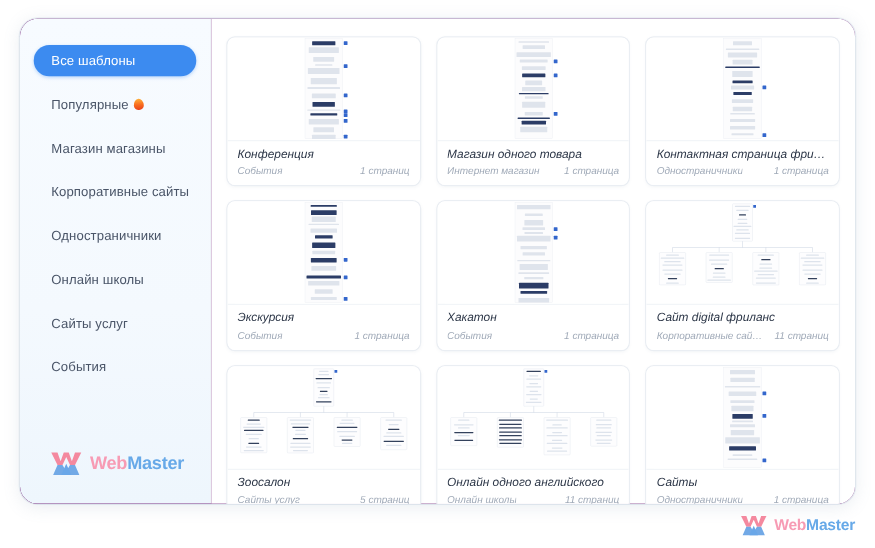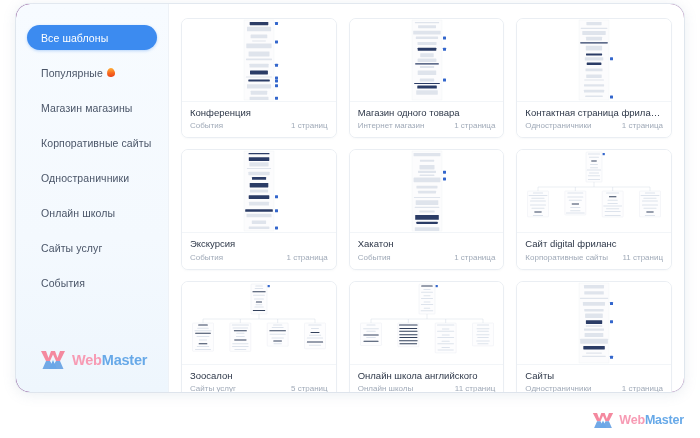--- a/index.html
+++ b/index.html
@@ -13,21 +13,21 @@
   body {
     background: #ffffff;
     font-family: "Liberation Sans", "DejaVu Sans", sans-serif;
     position: relative;
   }
 
   
   .app-panel {
     position: absolute;
     left: 16px;
-    top: 4px;
+    top: 15px;
     width: 668px;
     height: 388px;
     background: #701a75;
     border-radius: 14px;
     box-shadow: 0 2px 14px rgba(120, 140, 170, 0.16),
                 0 0 0 1px rgba(225, 232, 240, 0.75);
     display: flex;
     overflow: hidden;
   }
 
@@ -132,20 +132,21 @@
     display: flex;
     align-items: flex-start;
     justify-content: center;
   }
 
   .thumb svg { display: block; }
 
   .card-meta {
     padding: 5px 8px 7px 8px;
     background: #ffffff;
+    font-style: italic;
   }
 
   .card-title {
     font-size: 9.5px;
     color: #2d3748;
     line-height: 1.2;
     white-space: nowrap;
     overflow: hidden;
     text-overflow: ellipsis;
     margin-bottom: 3px;
@@ -577,21 +578,21 @@
               <rect x="123.0" y="42.6" width="12.1" height="1" fill="#dde3ec" rx="0.3"></rect>
               <rect x="122.6" y="46.2" width="12.8" height="1" fill="#dde3ec" rx="0.3"></rect>
               <rect x="123.1" y="48.8" width="11.7" height="1" fill="#dde3ec" rx="0.3"></rect>
               <rect x="122.4" y="52.3" width="13.1" height="1" fill="#dde3ec" rx="0.3"></rect>
               <rect x="123.3" y="55.0" width="11.4" height="1" fill="#dde3ec" rx="0.3"></rect>
               <rect x="122.3" y="58.5" width="13.4" height="1" fill="#dde3ec" rx="0.3"></rect>
               <rect x="123.4" y="61.2" width="11.1" height="1" fill="#dde3ec" rx="0.3"></rect>
             </svg>
           </div>
           <div class="card-meta">
-            <div class="card-title">Онлайн школа английского</div>
+            <div class="card-title">Онлайн одного английского</div>
             <div class="card-sub">
               <span class="card-cat">Онлайн школы</span>
               <span class="card-pages">11 страниц</span>
             </div>
           </div>
         </div>
         <div class="tpl-card">
           <div class="thumb">
             <svg viewBox="0 0 142 82" width="142" height="82">
               <rect x="0" y="0" width="142" height="82" fill="#ffffff"></rect>

